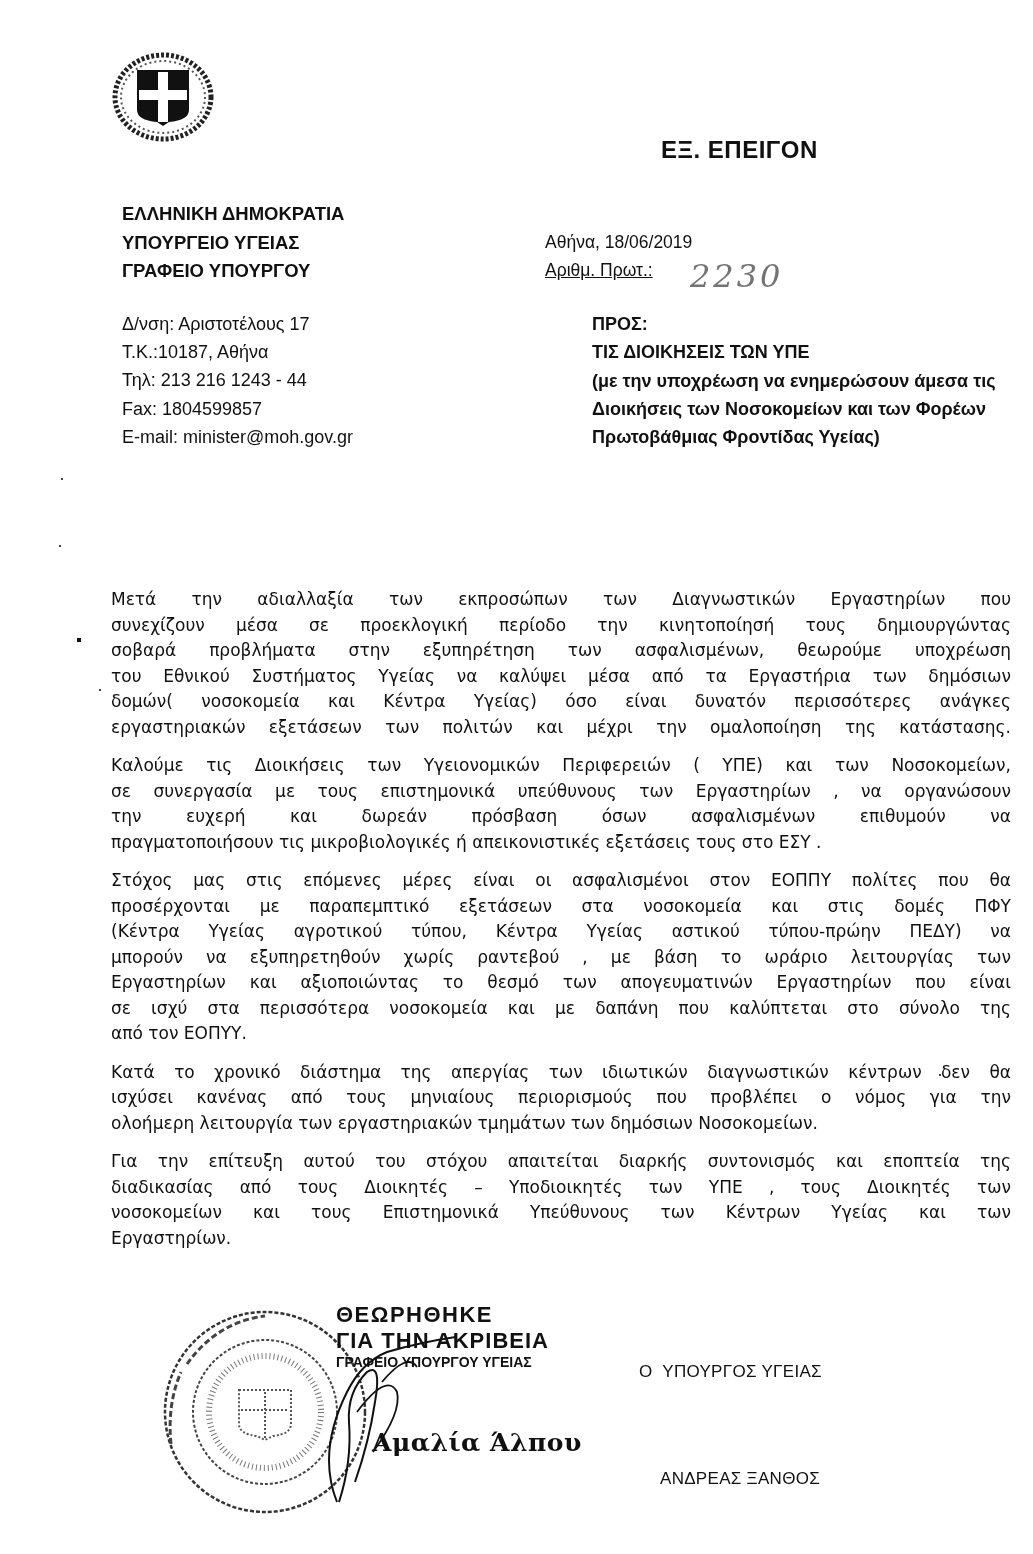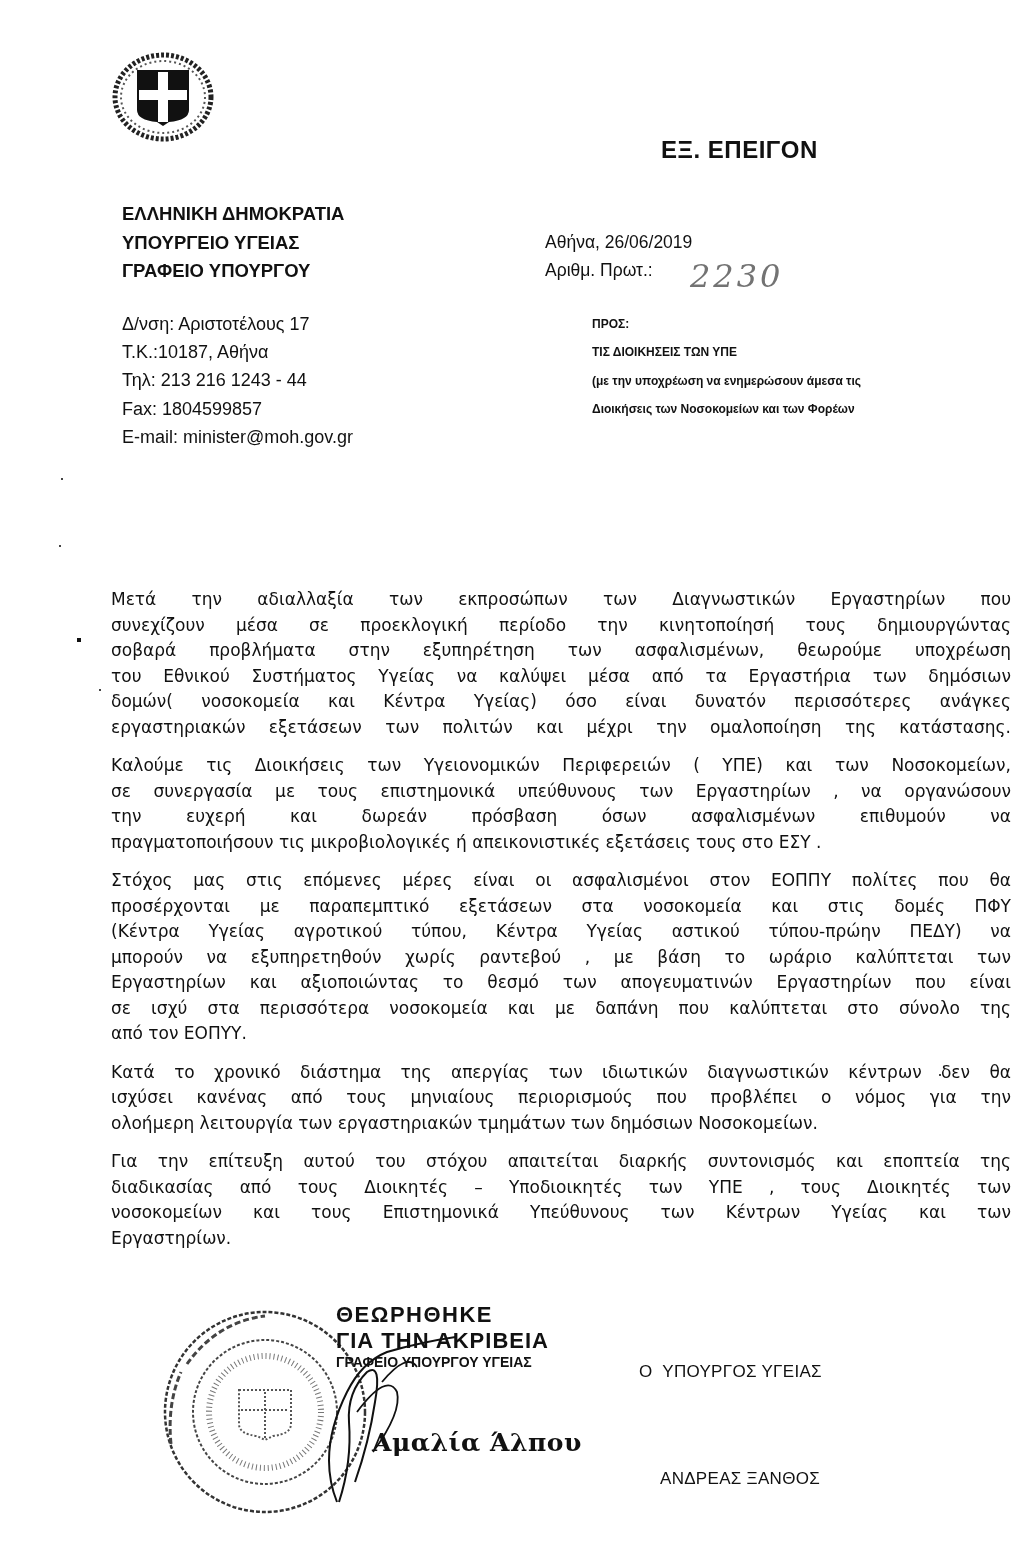--- a/index.html
+++ b/index.html
@@ -13,21 +13,21 @@
 
   .org { left: 83px; top: 188px; font-family: "Liberation Sans", sans-serif; font-weight: bold; font-size: 18.5px; line-height: 28.5px; }
   .org div { white-space: nowrap; }
 
   .datebox { left: 506px; top: 216px; font-family: "Liberation Sans", sans-serif; font-size: 17.5px; line-height: 28px; }
   .protnum { position: absolute; left: 145px; top: 4px; font-family: "DejaVu Serif", serif; font-style: italic; font-size: 32px; line-height: 32px; letter-spacing: 3px; color: #737373; }
 
   .contact { left: 83px; top: 298px; font-family: "Liberation Sans", sans-serif; font-size: 18px; line-height: 28.2px; }
   .contact div { white-space: nowrap; }
 
-  .recipient { left: 553px; top: 298px; font-family: "Liberation Sans", sans-serif; font-weight: bold; font-size: 12px; line-height: 28.3px; }
+  .recipient { left: 553px; top: 298px; font-family: "Liberation Sans", sans-serif; font-weight: bold; font-size: 18px; line-height: 28.3px; }
   .recipient div { white-space: nowrap; }
 
   .body { left: 72px; top: 575px; width: 900px; font-family: "DejaVu Sans", sans-serif; font-size: 17px; line-height: 25.5px; }
   .para { margin: 0 0 13px 0; text-align: justify; }
   .para .ln { display: block; text-align: justify; text-align-last: justify; white-space: nowrap; }
   .para .ln.last { text-align-last: left; }
 
   .stamp { left: 118px; top: 1282px; width: 220px; height: 230px; }
   .stamp-text { left: 297px; top: 1290px; font-family: "Liberation Sans", sans-serif; font-weight: bold; }
   .stamp-l1 { font-size: 22px; letter-spacing: 1.5px; }
@@ -57,40 +57,41 @@
 
   <div class="abs urgent">ΕΞ. ΕΠΕΙΓΟΝ</div>
 
   <div class="abs org">
     <div>ΕΛΛΗΝΙΚΗ ΔΗΜΟΚΡΑΤΙΑ</div>
     <div>ΥΠΟΥΡΓΕΙΟ ΥΓΕΙΑΣ</div>
     <div>ΓΡΑΦΕΙΟ ΥΠΟΥΡΓΟΥ</div>
   </div>
 
   <div class="abs datebox">
-    <div>Αθήνα,  26/06/2019</div>
-    <div style="position:relative;">
+    <div>Αθήνα,  18/06/2019</div>
+    <div style="position:relative;text-decoration:underline;">
       <span>Αριθμ. Πρωτ.:</span>
       <span class="protnum">2230</span>
     </div>
   </div>
 
   <div class="abs contact">
     <div>Δ/νση: Αριστοτέλους 17</div>
     <div>Τ.Κ.:10187, Αθήνα</div>
     <div>Τηλ: 213 216 1243 - 44</div>
     <div>Fax: 1804599857</div>
     <div>E-mail: minister@moh.gov.gr</div>
   </div>
 
   <div class="abs recipient">
     <div>ΠΡΟΣ:</div>
     <div>ΤΙΣ ΔΙΟΙΚΗΣΕΙΣ ΤΩΝ ΥΠΕ</div>
     <div>(με την υποχρέωση να ενημερώσουν άμεσα τις</div>
     <div>Διοικήσεις των Νοσοκομείων και των Φορέων</div>
+    <div>Πρωτοβάθμιας Φροντίδας Υγείας)</div>
   </div>
 
   <div class="abs body">
     <div class="para">
       <span class="ln">Μετά την αδιαλλαξία των εκπροσώπων των Διαγνωστικών Εργαστηρίων που</span>
       <span class="ln">συνεχίζουν μέσα σε προεκλογική περίοδο την κινητοποίησή τους δημιουργώντας</span>
       <span class="ln">σοβαρά προβλήματα στην εξυπηρέτηση των ασφαλισμένων, θεωρούμε υποχρέωση</span>
       <span class="ln">του Εθνικού  Συστήματος Υγείας να καλύψει μέσα από τα Εργαστήρια των δημόσιων</span>
       <span class="ln">δομών( νοσοκομεία και Κέντρα Υγείας) όσο είναι δυνατόν περισσότερες  ανάγκες</span>
       <span class="ln">εργαστηριακών εξετάσεων των πολιτών και μέχρι την ομαλοποίηση της κατάστασης.</span>
@@ -98,21 +99,21 @@
     <div class="para">
       <span class="ln">Καλούμε τις Διοικήσεις των Υγειονομικών Περιφερειών ( ΥΠΕ) και των Νοσοκομείων,</span>
       <span class="ln">σε συνεργασία με τους επιστημονικά υπεύθυνους των Εργαστηρίων , να οργανώσουν</span>
       <span class="ln">την ευχερή και δωρεάν πρόσβαση όσων ασφαλισμένων επιθυμούν να</span>
       <span class="ln last">πραγματοποιήσουν τις μικροβιολογικές ή απεικονιστικές εξετάσεις τους στο ΕΣΥ .</span>
     </div>
     <div class="para">
       <span class="ln">Στόχος μας στις επόμενες μέρες είναι οι ασφαλισμένοι στον ΕΟΠΠΥ πολίτες που θα</span>
       <span class="ln">προσέρχονται με παραπεμπτικό εξετάσεων στα νοσοκομεία και στις δομές ΠΦΥ</span>
       <span class="ln">(Κέντρα Υγείας αγροτικού τύπου, Κέντρα Υγείας αστικού τύπου-πρώην ΠΕΔΥ)  να</span>
-      <span class="ln">μπορούν να εξυπηρετηθούν  χωρίς ραντεβού , με βάση το ωράριο καλύπτεται των</span>
+      <span class="ln">μπορούν να εξυπηρετηθούν  χωρίς ραντεβού , με βάση το ωράριο λειτουργίας των</span>
       <span class="ln">Εργαστηρίων και αξιοποιώντας το θεσμό  των απογευματινών Εργαστηρίων που είναι</span>
       <span class="ln">σε ισχύ στα περισσότερα νοσοκομεία και με δαπάνη που καλύπτεται στο σύνολο της</span>
       <span class="ln last">από τον ΕΟΠΥΥ.</span>
     </div>
     <div class="para">
       <span class="ln">Κατά το χρονικό διάστημα της απεργίας των ιδιωτικών διαγνωστικών κέντρων δεν θα</span>
       <span class="ln">ισχύσει κανένας από τους μηνιαίους περιορισμούς που προβλέπει ο νόμος για την</span>
       <span class="ln last">ολοήμερη λειτουργία των εργαστηριακών τμημάτων των δημόσιων Νοσοκομείων.</span>
     </div>
     <div class="para">

